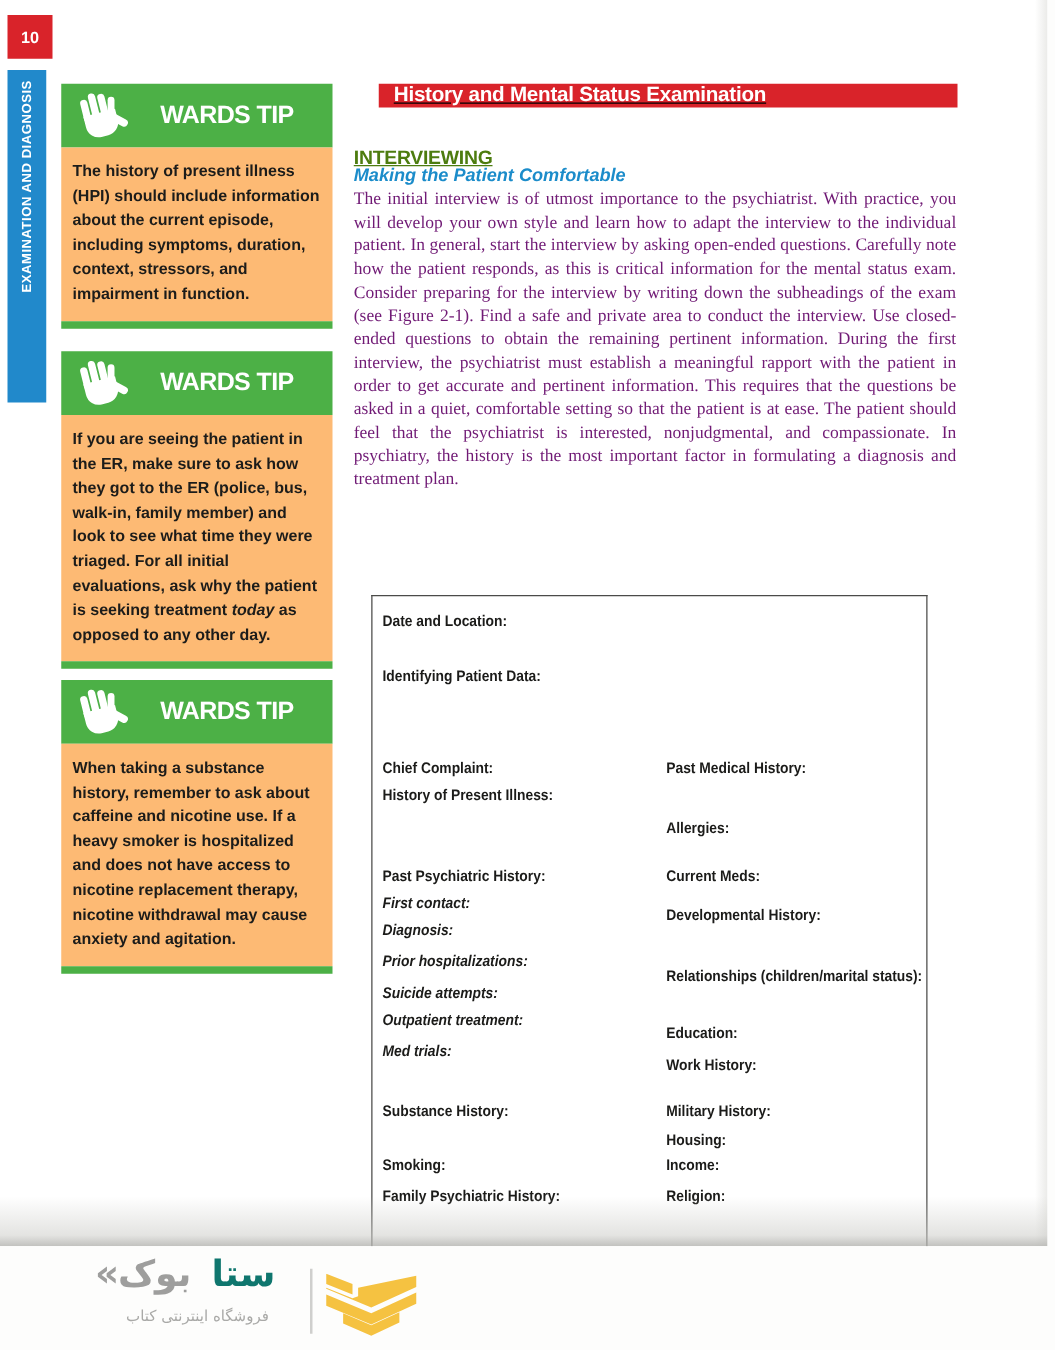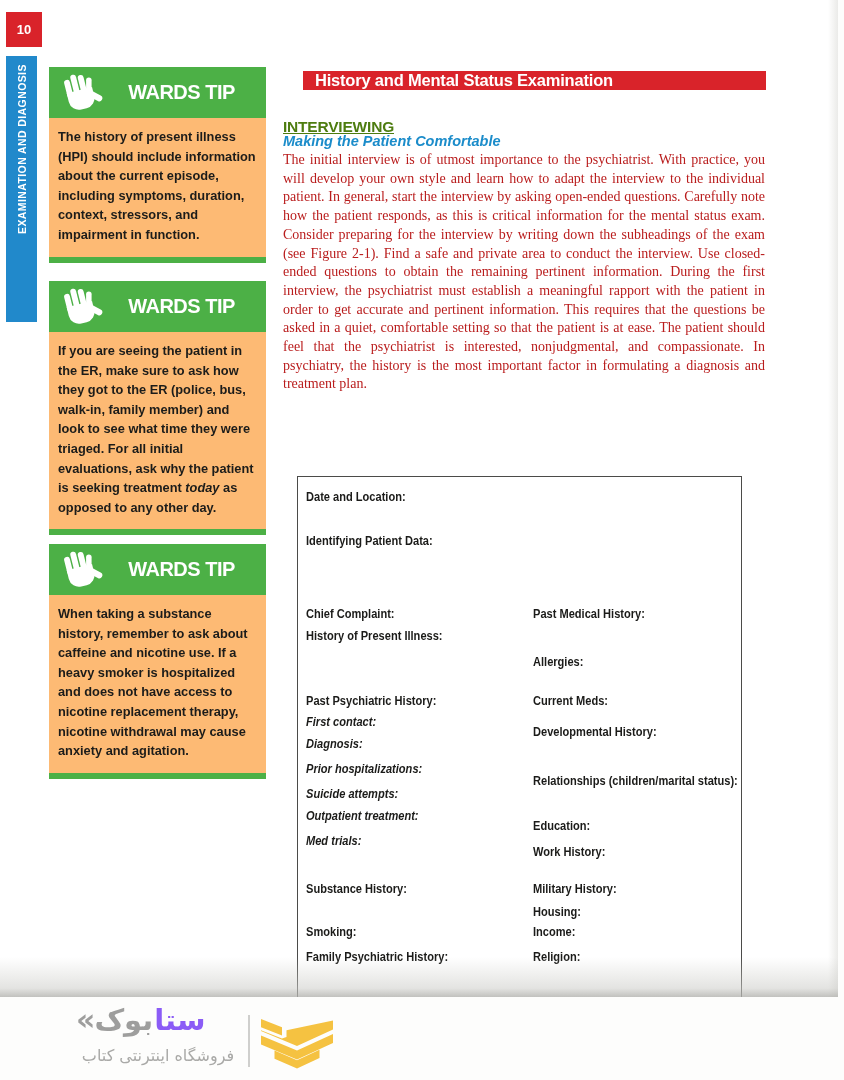--- a/index.html
+++ b/index.html
@@ -54,40 +54,40 @@
   .hand-icon { width:44px; height:44px; flex:0 0 auto; margin-top:2px; }
   .tip-body {
     background:#fdba74; padding:9px 8px 12px 9px;
     font-size:12.8px; font-weight:600; line-height:19.6px; color:#1c1c1a;
   }
   .tip-bottombar { height:6px; background:#4cb046; }
   .tip-em { font-weight:bold; font-style:italic; }
   
   .chapter-bar {
     position:absolute; left:283px; top:67px; width:483px; height:26px;
-    display:flex; align-items:center;
+    display:flex; align-items:flex-start;text-decoration:underline;
   }
   .chapter-accent { width:20px; background:#f4a11d; }
   .chapter-red { flex:1; background:#d9232a; display:flex; align-items:center; }
   .chapter-title {
     color:#fff; font-weight:bold; font-size:16.5px; letter-spacing:-.2px;
     padding-left:12px; white-space:nowrap;
   }
   .section-heading {
     position:absolute; left:283px; top:118px;
     color:#4d7c0f; font-weight:bold; font-size:15.5px; letter-spacing:-.2px;text-decoration:underline;
   }
   .subsection-heading {
     position:absolute; left:283px; top:133px;
     color:#1b8cca; font-weight:bold; font-style:italic; font-size:14.5px;
   }
   .body-paragraph {
     position:absolute; left:283px; top:151px; width:482px;
     font-family:"Liberation Serif", serif; font-size:14px; line-height:18.7px;
-    color:#b91c1c; text-align:justify;
+    color:#701a75; text-align:justify;
   }
   
   .form-box {
     position:absolute; left:297px; top:432px; width:445px; height:565px;
     border:1.5px solid #4b4b49; border-bottom:none; background:#fff;margin-top:44px;
   }
   .f {
     position:absolute; white-space:nowrap; color:#1b1b19;
     font-size:12.3px; font-weight:600;
     transform:scaleX(.9); transform-origin:0 0;
@@ -98,24 +98,24 @@
     position:absolute; left:0; top:997px; width:844px; height:83px;
     background:#fdfdfc;
   }
   .logo-wordmark {
     position:absolute; left:76px; top:8px; display:flex; align-items:baseline;
     font-family:"DejaVu Sans", sans-serif; font-weight:bold; font-size:29px;
     line-height:1; gap:1px;
   }
   .logo-guillemet { color:#9e9e9d; font-size:30px; letter-spacing:-2px; }
   .logo-gray  { color:#9e9e9d; }
-  .logo-yellow{ color:#8b5cf6; }
+  .logo-yellow{ color:#0f766e;margin-left:15px; }
   .logo-tagline {
     position:absolute; left:76px; top:49px; width:164px; text-align:center;
-    font-family:"DejaVu Sans", sans-serif; color:#a9a9a7; font-size:16px;
+    font-family:"DejaVu Sans", sans-serif; color:#a9a9a7; font-size:12px;
   }
   .logo-divider {
     position:absolute; left:248px; top:18px; width:2px; height:52px; background:#cfcfcd;
   }
   .logo-emblem { position:absolute; left:259px; top:22px; }
   .store-line {
     position:absolute; right:47px; top:7px;
     font-family:"DejaVu Sans", sans-serif; font-size:17px; color:#141414;
     direction:rtl;
   }

